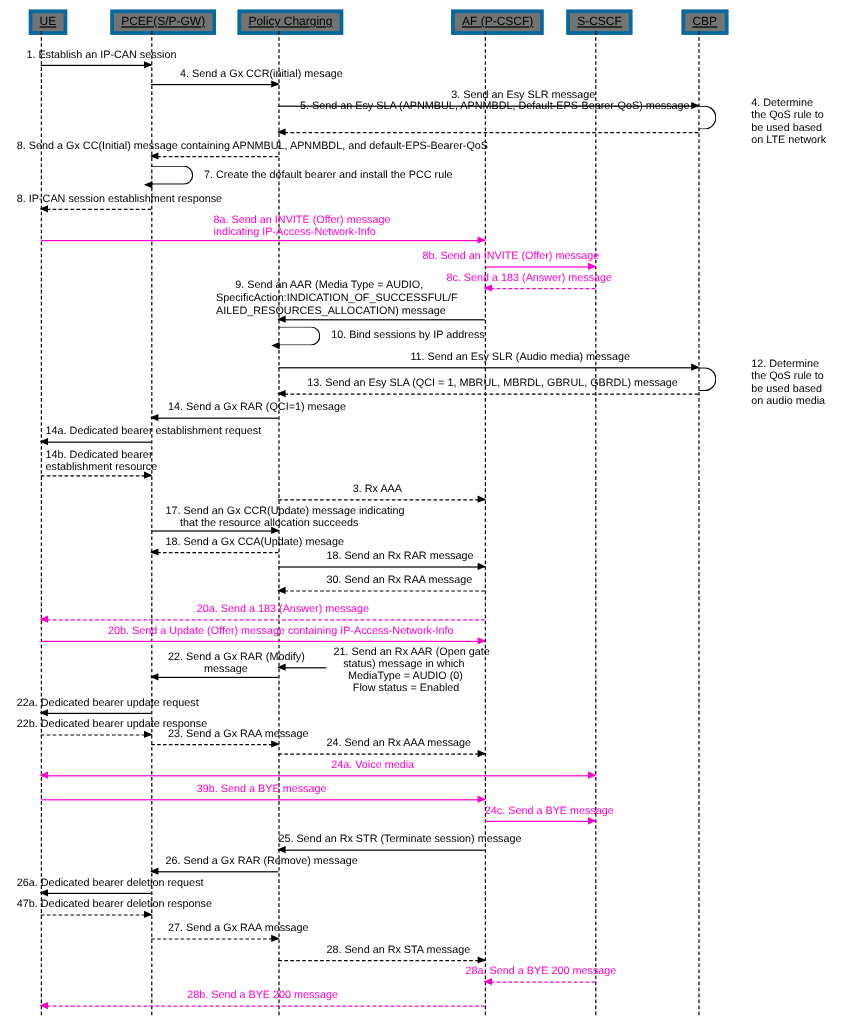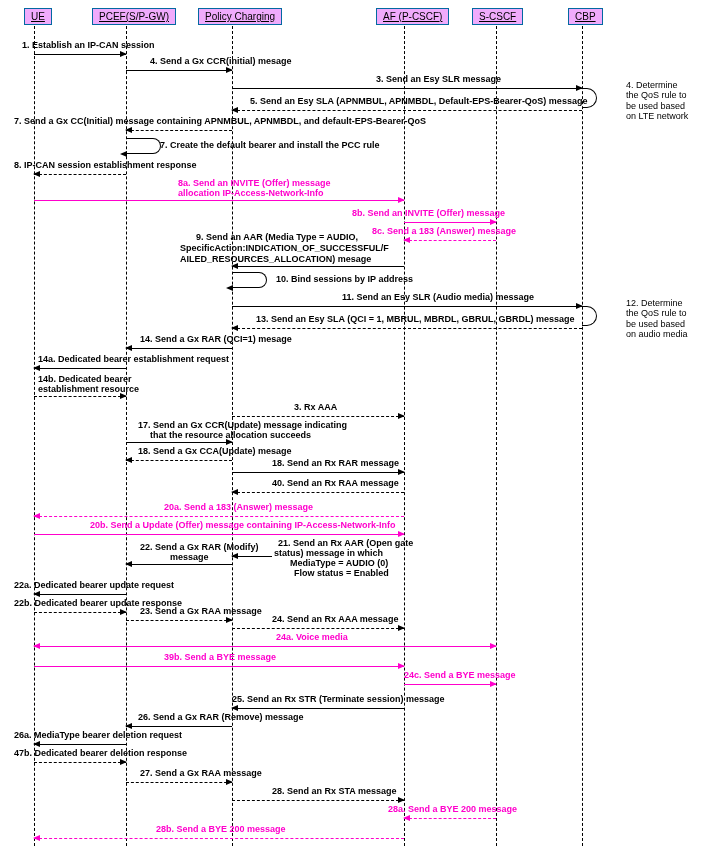--- a/index.html
+++ b/index.html
@@ -9,40 +9,39 @@
     font-size: 10px;
     background: #fff;
     width: 703px;
     height: 856px;
     position: relative;
     overflow: hidden;
   }
   .lifeline-header {
     position: absolute;
     top: 8px;
-    border: 1px solid #0369a1;
+    border: 3px solid #0369a1;
     padding: 2px 6px;
-    background: #f0abfc;
+    background: #737373;
     text-align: center;
     text-decoration: underline;
     font-size: 10px;
   }
   .lifeline {
     position: absolute;
     top: 26px;
     width: 0;
     border-left: 1px dashed #000;
     height: 820px;
   }
   .msg {
     position: absolute;
     font-size: 9px;
     white-space: nowrap;
     color: #000;
-    font-weight: bold;
   }
   .msg.pink { color: #ff00cc; }
   .sidenote {
     position: absolute;
     font-size: 9px;
     width: 64px;
     line-height: 1.15;
   }
   .arrow {
     position: absolute;
@@ -113,59 +112,59 @@
   </div>
 
 <div class="msg" style="left:376px;top:74px">3. Send an Esy SLR message</div>
 <div class="arrow solid" style="left:232px;top:88px;width:350px">
     <div class="head-r"></div>
   </div>
 
 <div class="bump" style="left:582px;top:88px"></div>
 <div class="sidenote" style="left:626px;top:80px">4. Determine the QoS rule to be used based on LTE network</div>
 
-<div class="msg" style="left:250px;top:96px">5. Send an Esy SLA (APNMBUL, APNMBDL, Default-EPS-Bearer-QoS) message</div>
+<div class="msg" style="left:250px;top:83px">5. Send an Esy SLA (APNMBUL, APNMBDL, Default-EPS-Bearer-QoS) message</div>
 <div class="arrow dashed" style="left:232px;top:110px;width:350px">
     <div class="head-l"></div>
   </div>
 
-<div class="msg" style="left:14px;top:116px">7. Send a Gx CC(Initial) message containing APNMBUL, APNMBDL, and default-EPS-Bearer-QoS</div>
+<div class="msg" style="left:14px;top:116px">8. Send a Gx CC(Initial) message containing APNMBUL, APNMBDL, and default-EPS-Bearer-QoS</div>
 <div class="arrow dashed" style="left:126px;top:130px;width:106px">
     <div class="head-l"></div>
   </div>
 
 <div class="selfloop" style="left:126px;top:138px">
     <div class="head"></div>
   </div>
-<div class="msg" style="left:160px;top:140px">7. Create the default bearer and install the PCC rule</div>
+<div class="msg" style="left:170px;top:140px">7. Create the default bearer and install the PCC rule</div>
 
 <div class="msg" style="left:14px;top:160px">8. IP-CAN session establishment response</div>
 <div class="arrow dashed" style="left:34px;top:174px;width:92px">
     <div class="head-l"></div>
   </div>
 
 <div class="msg pink" style="left:178px;top:178px">8a. Send an INVITE (Offer) message</div>
-<div class="msg pink" style="left:178px;top:188px">allocation IP-Access-Network-Info</div>
+<div class="msg pink" style="left:178px;top:188px">indicating IP-Access-Network-Info</div>
 <div class="arrow pink-solid" style="left:34px;top:200px;width:370px">
     <div class="head-r"></div>
   </div>
 
 <div class="msg pink" style="left:352px;top:208px">8b. Send an INVITE (Offer) message</div>
 <div class="arrow pink-solid" style="left:404px;top:222px;width:92px">
     <div class="head-r"></div>
   </div>
 
 <div class="msg pink" style="left:372px;top:226px">8c. Send a 183 (Answer) message</div>
 <div class="arrow pink-dashed" style="left:404px;top:240px;width:92px">
     <div class="head-l"></div>
   </div>
 
 <div class="msg" style="left:196px;top:232px">9. Send an AAR (Media Type = AUDIO,</div>
 <div class="msg" style="left:180px;top:243px">SpecificAction:INDICATION_OF_SUCCESSFUL/F</div>
-<div class="msg" style="left:180px;top:254px">AILED_RESOURCES_ALLOCATION) mesage</div>
+<div class="msg" style="left:180px;top:254px">AILED_RESOURCES_ALLOCATION) message</div>
 <div class="arrow solid" style="left:232px;top:266px;width:172px">
     <div class="head-l"></div>
   </div>
 
 <div class="selfloop" style="left:232px;top:272px">
     <div class="head"></div>
   </div>
 <div class="msg" style="left:276px;top:274px">10. Bind sessions by IP address</div>
 
 <div class="msg" style="left:342px;top:292px">11. Send an Esy SLR (Audio media) message</div>
@@ -211,37 +210,37 @@
 <div class="msg" style="left:138px;top:446px">18. Send a Gx CCA(Update) mesage</div>
 <div class="arrow dashed" style="left:126px;top:460px;width:106px">
     <div class="head-l"></div>
   </div>
 
 <div class="msg" style="left:272px;top:458px">18. Send an Rx RAR message</div>
 <div class="arrow solid" style="left:232px;top:472px;width:172px">
     <div class="head-r"></div>
   </div>
 
-<div class="msg" style="left:272px;top:478px">40. Send an Rx RAA message</div>
+<div class="msg" style="left:272px;top:478px">30. Send an Rx RAA message</div>
 <div class="arrow dashed" style="left:232px;top:492px;width:172px">
     <div class="head-l"></div>
   </div>
 
 <div class="msg pink" style="left:164px;top:502px">20a. Send a 183 (Answer) message</div>
 <div class="arrow pink-dashed" style="left:34px;top:516px;width:370px">
     <div class="head-l"></div>
   </div>
 
 <div class="msg pink" style="left:90px;top:520px">20b. Send a Update (Offer) message containing IP-Access-Network-Info</div>
 <div class="arrow pink-solid" style="left:34px;top:534px;width:370px">
     <div class="head-r"></div>
   </div>
 
 <div class="msg" style="left:278px;top:538px">21. Send an Rx AAR (Open gate</div>
-<div class="msg" style="left:274px;top:548px">status) message in which</div>
+<div class="msg" style="left:286px;top:548px">status) message in which</div>
 <div class="msg" style="left:290px;top:558px">MediaType = AUDIO (0)</div>
 <div class="msg" style="left:294px;top:568px">Flow status = Enabled</div>
 <div class="arrow solid" style="left:232px;top:556px;width:40px">
     <div class="head-l"></div>
   </div>
 
 <div class="msg" style="left:140px;top:542px">22. Send a Gx RAR (Modify)</div>
 <div class="msg" style="left:170px;top:552px">message</div>
 <div class="arrow solid" style="left:126px;top:564px;width:106px">
     <div class="head-l"></div>
@@ -285,21 +284,21 @@
 <div class="msg" style="left:232px;top:694px">25. Send an Rx STR (Terminate session) message</div>
 <div class="arrow solid" style="left:232px;top:708px;width:172px">
     <div class="head-l"></div>
   </div>
 
 <div class="msg" style="left:138px;top:712px">26. Send a Gx RAR (Remove) message</div>
 <div class="arrow solid" style="left:126px;top:726px;width:106px">
     <div class="head-l"></div>
   </div>
 
-<div class="msg" style="left:14px;top:730px">26a. MediaType bearer deletion request</div>
+<div class="msg" style="left:14px;top:730px">26a. Dedicated bearer deletion request</div>
 <div class="arrow solid" style="left:34px;top:744px;width:92px">
     <div class="head-l"></div>
   </div>
 <div class="msg" style="left:14px;top:748px">47b. Dedicated bearer deletion response</div>
 <div class="arrow dashed" style="left:34px;top:762px;width:92px">
     <div class="head-r"></div>
   </div>
 
 <div class="msg" style="left:140px;top:768px">27. Send a Gx RAA message</div>
 <div class="arrow dashed" style="left:126px;top:782px;width:106px">

